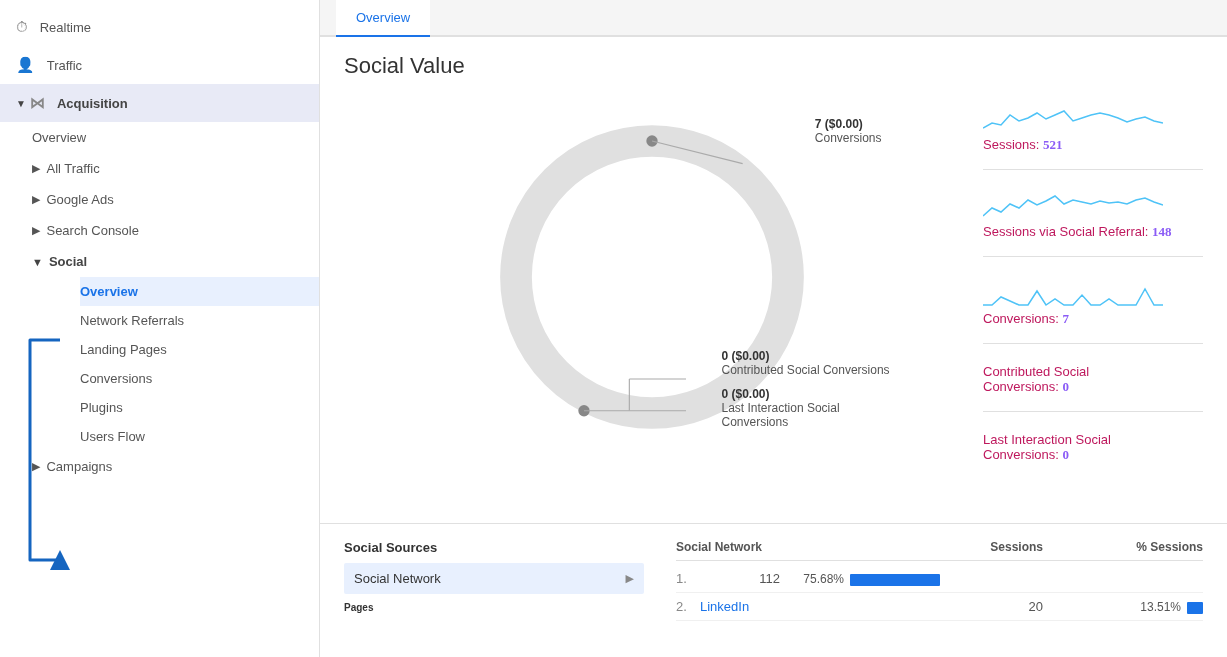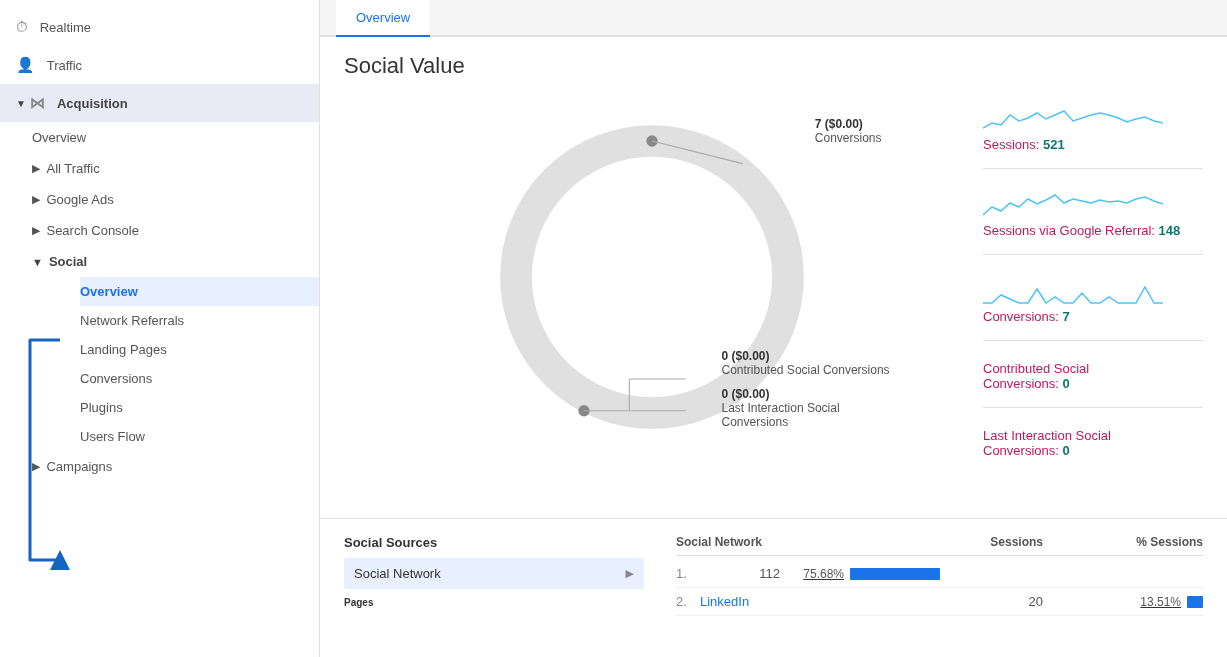--- a/index.html
+++ b/index.html
@@ -111,21 +111,22 @@
     .stat-sparkline {
       height: 30px;
       margin-bottom: 4px;
     }
     .stat-label {
       font-size: 13px;
       color: #be185d;
     }
     .stat-value {
       font-weight: bold;
-      color: #0f766e;
+      color: #8b5cf6;
+      font-family: Liberation Serif, serif;
     }
 
     
     .bottom-section {
       display: flex;
       padding: 16px 24px;
       gap: 0;
       border-top: 1px solid #e0e0e0;
       margin-top: 8px;
     }
@@ -177,21 +178,21 @@
     .table-row {
       display: flex;
       align-items: center;
       padding: 6px 0;
       font-size: 13px;
       border-bottom: 1px solid #f0f0f0;
     }
     .td-num { width: 24px; color: #888; }
     .td-network { flex: 1; color: #1a73e8; cursor: pointer; }
     .td-sessions { width: 80px; text-align: right; color: #555; }
-    .td-pct-container { width: 160px; display: flex; align-items: center; justify-content: flex-end; gap: 6px; text-decoration: underline; }
+    .td-pct-container { width: 160px; display: flex; align-items: flex-end; justify-content: flex-end; gap: 6px; }
     .td-pct-text { font-size: 12px; color: #555; min-width: 50px; text-align: right; }
     .td-pct-bar { height: 12px; background: #1a73e8; border-radius: 1px; }
 
     
     .sparkline { stroke: #4fc3f7; stroke-width: 1.5; fill: none; }
   </style>
 </head>
 <body>
 
 <div class="sidebar">
@@ -316,21 +317,21 @@
         </div>
         <span class="stat-label">Sessions: </span><span class="stat-value">521</span>
       </div>
 
       <div class="stat-item">
         <div class="stat-sparkline">
           <svg width="180" height="30" viewBox="0 0 180 30">
             <polyline class="sparkline" points="0,26 9,18 18,22 27,14 36,18 45,10 54,15 63,11 72,6 81,14 90,10 99,12 108,14 117,11 126,13 135,12 144,14 153,10 162,8 171,12 180,15"></polyline>
           </svg>
         </div>
-        <span class="stat-label">Sessions via Google Referral: </span><span class="stat-value">148</span>
+        <span class="stat-label">Sessions via Social Referral: </span><span class="stat-value">148</span>
       </div>
 
       <div class="stat-item">
         <div class="stat-sparkline">
           <svg width="180" height="30" viewBox="0 0 180 30">
             <polyline class="sparkline" points="0,28 9,28 18,20 27,24 36,28 45,28 54,14 63,28 72,22 81,28 90,28 99,18 108,28 117,28 126,22 135,28 144,28 153,28 162,12 171,28 180,28"></polyline>
           </svg>
         </div>
         <span class="stat-label">Conversions: </span><span class="stat-value">7</span>
       </div>

